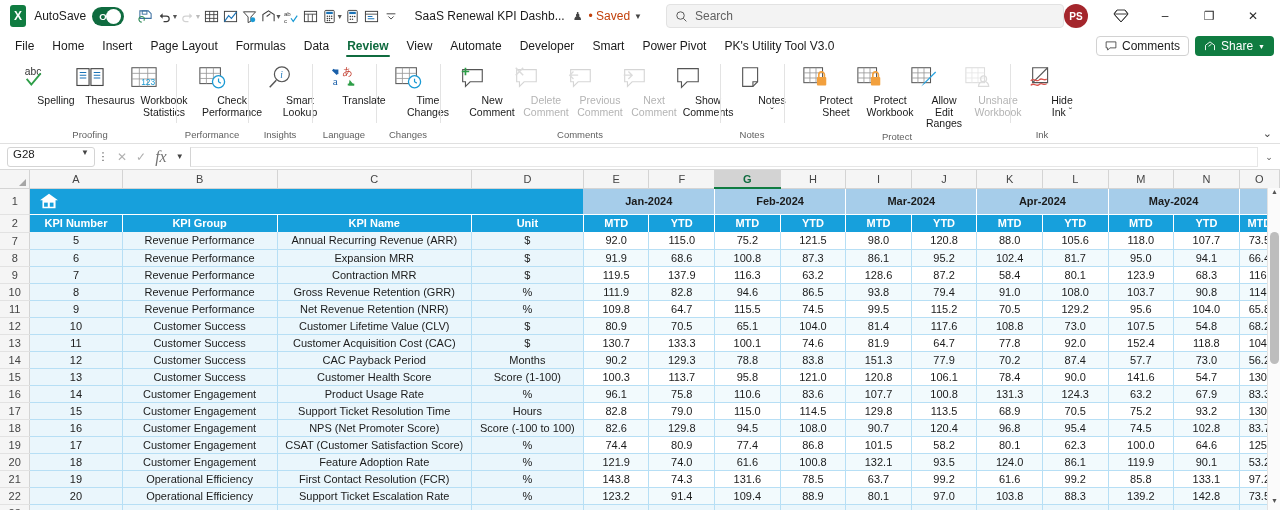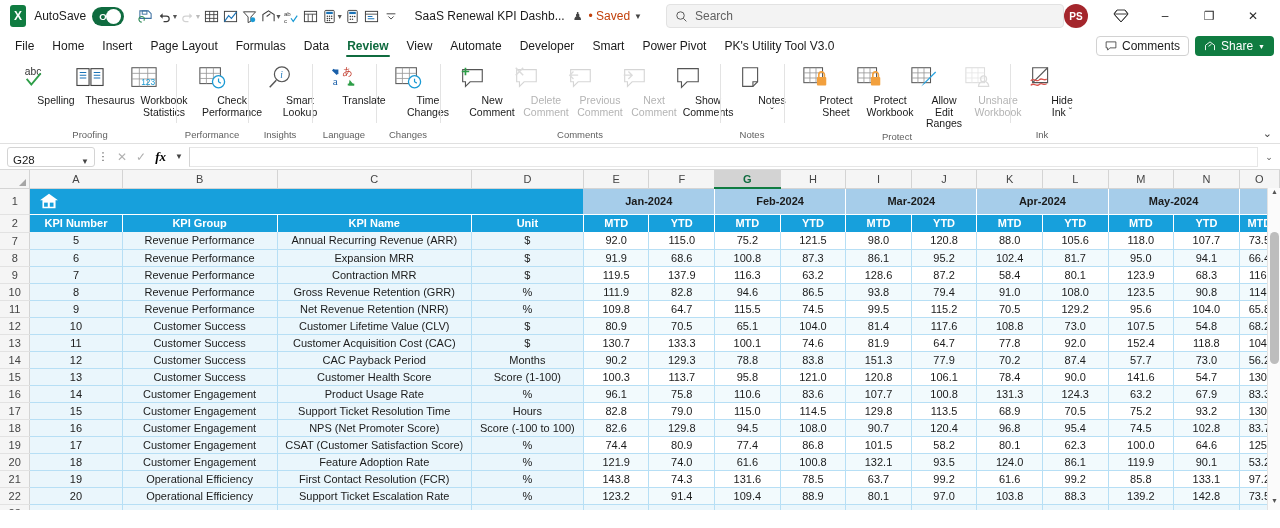--- a/index.html
+++ b/index.html
@@ -114,28 +114,28 @@
     position: absolute; right: 8px; bottom: 3px; font-size: 11px; color: #444;
   }
 
   
   .fbar {
     height: 26px; display: flex; align-items: center; background: #fff;
     border-bottom: 1px solid #d9d9d9; padding: 0 2px;
   }
   .namebox {
     width: 88px; height: 20px; margin-left: 5px; border: 1px solid #d4d4d4;
-    border-radius: 3px; display: flex; align-items: flex-end; padding: 0 5px;
+    border-radius: 3px; display: flex; align-items: flex-start; padding: 0 5px;
     font-size: 11.5px; background: #fff;
   }
   .namebox .nb-caret { margin-left: auto; font-size: 8px; color: #444; }
   .fb-dots { width: 16px; text-align: center; font-size: 11px; color: #555; }
   .fb-icons { display: flex; align-items: center; gap: 9px; padding: 0 6px; }
   .fb-icons span { font-size: 12px; color: #b0b0b0; }
-  .fb-icons .fx { color: #000000; font-style: italic; font-weight: bold; font-size: 13px; font-family: "Liberation Serif", serif;}
+  .fb-icons .fx { color: #737373; font-style: italic; font-weight: normal; font-size: 16px; font-family: "Liberation Serif", serif;}
   .fb-input {
     flex: 1; height: 20px; border: 1px solid #e6e6e6; border-left: 1px solid #d4d4d4;
     background: #fff; margin-right: 2px; font-size: 11.5px; padding: 0 4px;
     display: flex; align-items: center;
   }
   .fb-expand { width: 18px; text-align: center; font-size: 9px; color: #555; }
 
   
   .gridwrap { position: relative; height: 340px; overflow: hidden; background: #fff; }
   table.grid { border-collapse: collapse; table-layout: fixed; }
@@ -751,21 +751,21 @@
           <td class="cell txt">Gross Revenue Retention (GRR)</td>
           <td class="cell txt">%</td>
           <td class="cell num alt">111.9</td>
           <td class="cell num alt">82.8</td>
           <td class="cell num alt">94.6</td>
           <td class="cell num alt">86.5</td>
           <td class="cell num alt">93.8</td>
           <td class="cell num alt">79.4</td>
           <td class="cell num alt">91.0</td>
           <td class="cell num alt">108.0</td>
-          <td class="cell num alt">123.5</td>
+          <td class="cell num alt">103.7</td>
           <td class="cell num alt">90.8</td>
           <td class="cell num alt">114.</td>
         </tr>
         <tr>
           <td class="rowhdr">11</td>
           <td class="cell txt">9</td>
           <td class="cell txt">Revenue Performance</td>
           <td class="cell txt">Net Revenue Retention (NRR)</td>
           <td class="cell txt">%</td>
           <td class="cell num">109.8</td>

